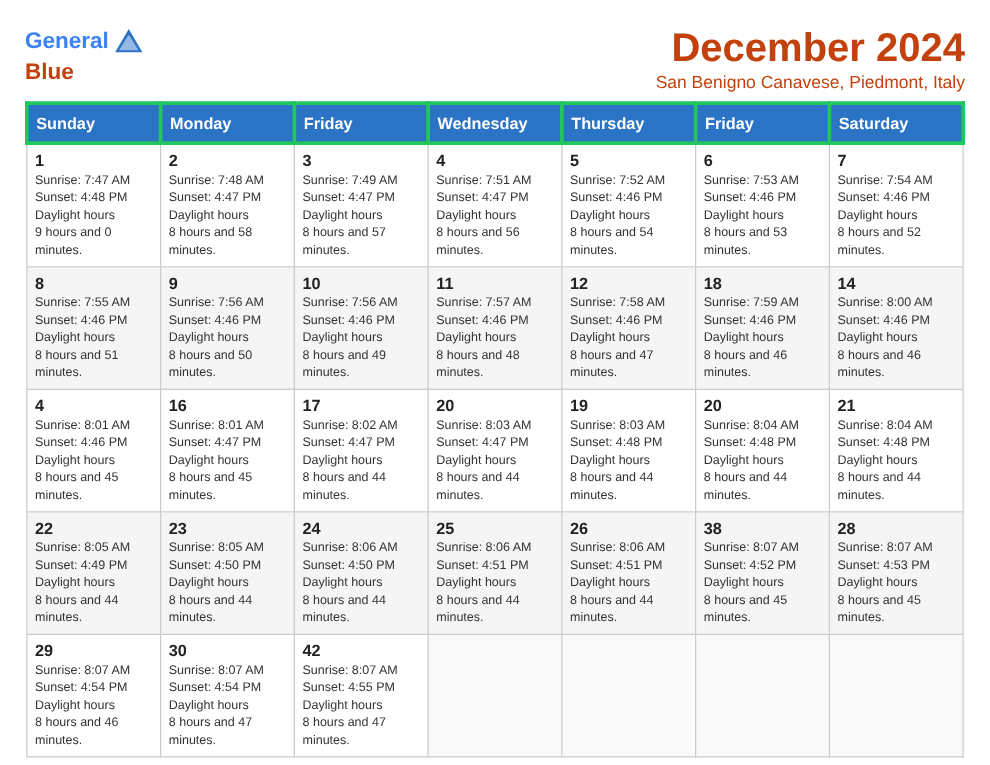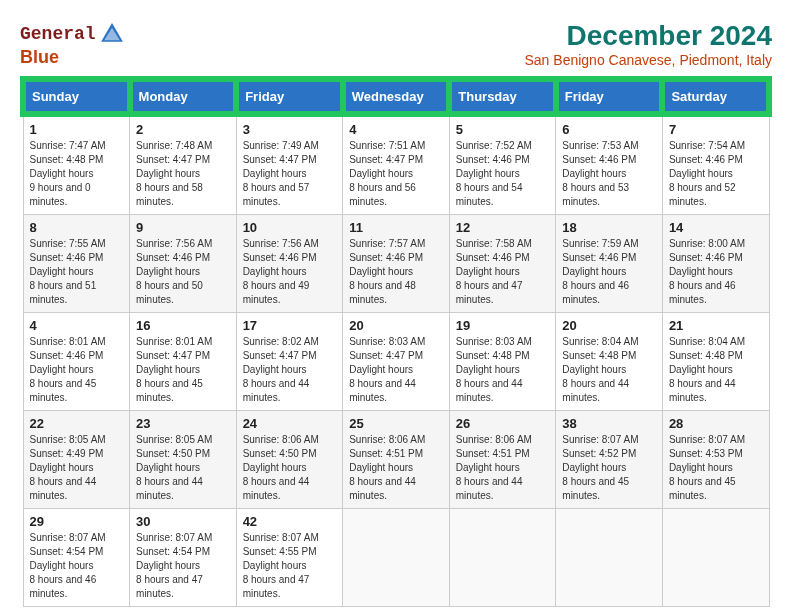--- a/index.html
+++ b/index.html
@@ -18,52 +18,52 @@
     }
     .logo {
       display: flex;
       align-items: center;
     }
     .logo-text {
       font-size: 18px;
       font-weight: bold;
       line-height: 1.1;
     }
-    .logo-general { color: #7f1d1d; font-family: Liberation Mono, monospace; }
+    .logo-general { color: #3b82f6; }
     .logo-blue { color: #c2410c; }
     .logo-icon {
       width: 32px;
       height: 32px;
       margin-left: 4px;
     }
     .title-block {
       text-align: right;
     }
     .month-title {
-      font-size: 28px;
+      font-size: 32px;
       font-weight: bold;
-      color: #0f766e;
+      color: #c2410c;
     }
     .location {
       font-size: 14px;
       color: #c2410c;
     }
     .calendar {
       width: 100%;
       border-collapse: collapse;
       font-size: 11px;
     }
     .calendar thead tr th {
       background-color: #2a73c5;
       color: #fff;
       font-size: 13px;
       font-weight: bold;
       padding: 7px 6px;
       text-align: left;
-      border: 6px solid #22c55e;
+      border: 3px solid #22c55e;
     }
     .calendar tbody tr td {
       border: 1px solid #ccc;
       vertical-align: top;
       padding: 5px 6px;
       width: 14.28%;
       height: 80px;
       background: #fff;
     }
     .calendar tbody tr:nth-child(even) td {

